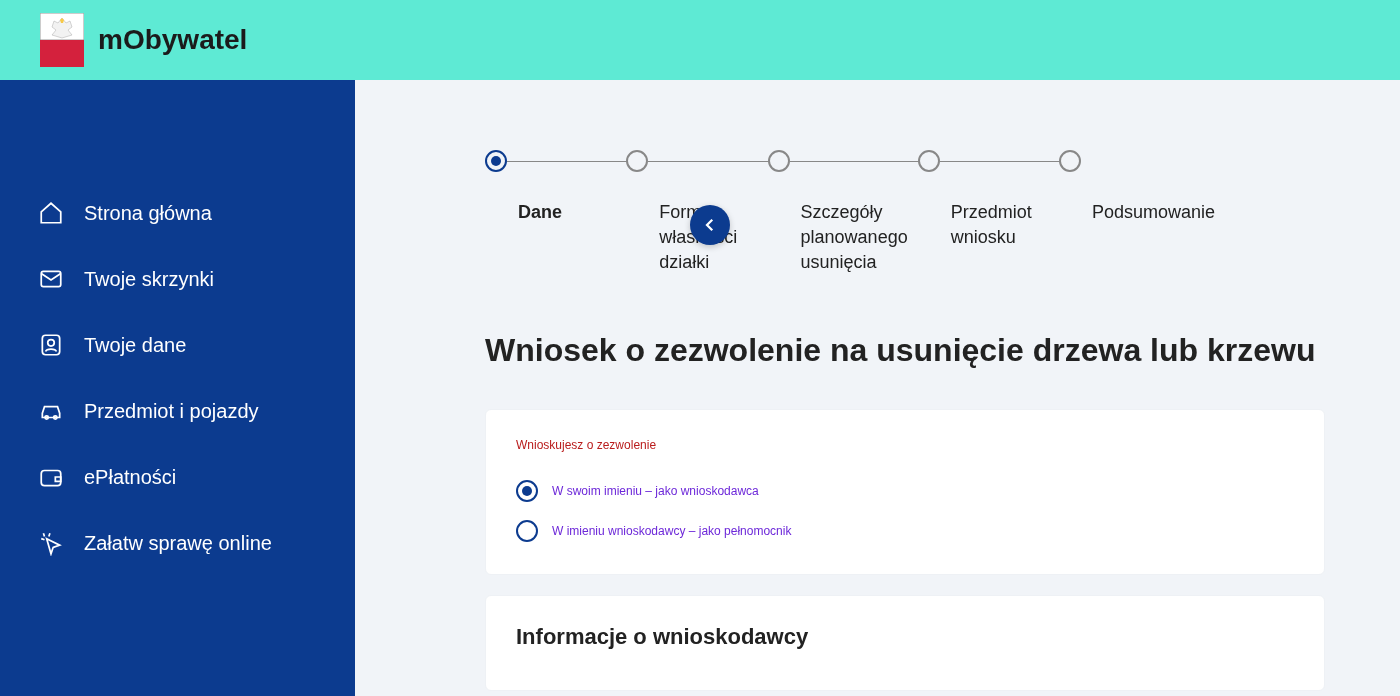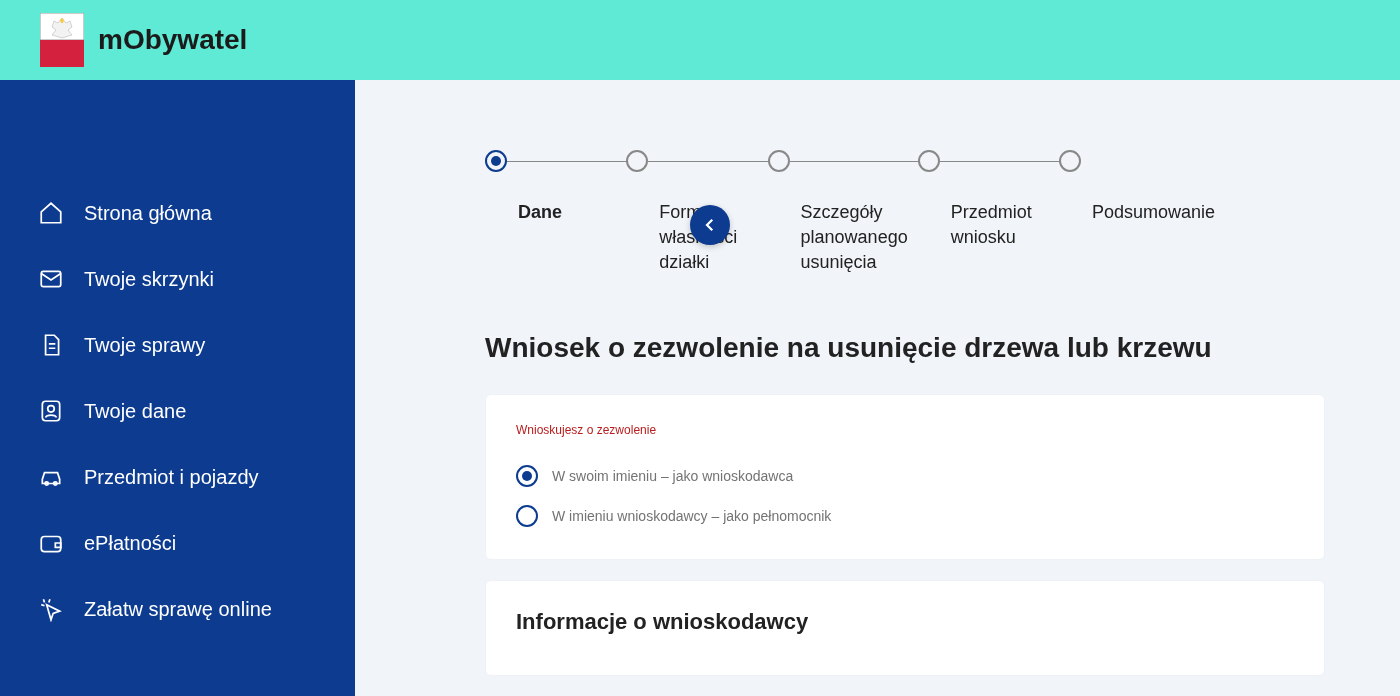--- a/index.html
+++ b/index.html
@@ -141,23 +141,23 @@
     line-height: 1.4;
     padding-right: 10px;
     margin-left: 33px;
   }
   .step.active .step-label {
     font-weight: 700;
   }
 
   
   .page-title {
-    font-size: 28px;
+    font-size: 32px;
     font-weight: 800;
-    margin-bottom: 30px;
+    margin-bottom: 40px;
   }
 
   
   .card {
     background: #fff;
     border-radius: 6px;
     padding: 28px 30px 32px 30px;
     margin-bottom: 20px;
     border: 1px solid #eef1f5;
   }
@@ -191,22 +191,22 @@
   .radio-circle.checked::after {
     content: '';
     position: absolute;
     top: 50%; left: 50%;
     width: 10px; height: 10px;
     background: #0c3b8f;
     border-radius: 50%;
     transform: translate(-50%, -50%);
   }
   .radio-text {
-    font-size: 14px;
-    color: #737373;
+    font-size: 12px;
+    color: #6d28d9;
   }
 </style>
 </head>
 <body>
 
 <div class="header">
   <svg class="logo-emblem" viewBox="0 0 44 54">
     <rect x="0" y="0" width="44" height="27" fill="#fff" stroke="#999" stroke-width="1"></rect>
     <rect x="0" y="27" width="44" height="27" fill="#d4213d"></rect>
     <path d="M22 5 L26 10 L30 8 L32 14 L28 17 L32 22 L22 25 L12 22 L16 17 L12 14 L14 8 L18 10 Z" fill="#f2f2f2" stroke="#aaa" stroke-width="0.5"></path>
@@ -226,27 +226,20 @@
     </div>
     <div class="nav-item">
       <svg class="nav-icon" viewBox="0 0 24 24">
           <rect x="3" y="5" width="18" height="14" rx="2"></rect>
           <path d="M3 7 L12 13 L21 7"></path>
         </svg>
       <span>Twoje skrzynki</span>
     </div>
     <div class="nav-item">
       <svg class="nav-icon" viewBox="0 0 24 24">
-          <path d="M7 3 H15 L19 7 V21 H7 Z"></path>
-          <path d="M10 11 H16 M10 15 H16"></path>
-        </svg>
-      <span>Twoje sprawy</span>
-    </div>
-    <div class="nav-item">
-      <svg class="nav-icon" viewBox="0 0 24 24">
           <rect x="4" y="3" width="16" height="18" rx="3"></rect>
           <circle cx="12" cy="10" r="3"></circle>
           <path d="M7 18 C8 15 16 15 17 18"></path>
         </svg>
       <span>Twoje dane</span>
     </div>
     <div class="nav-item">
       <svg class="nav-icon" viewBox="0 0 24 24">
           <path d="M4 14 L6 8 H18 L20 14 V18 H4 Z"></path>
           <circle cx="8" cy="18" r="1.5"></circle>

